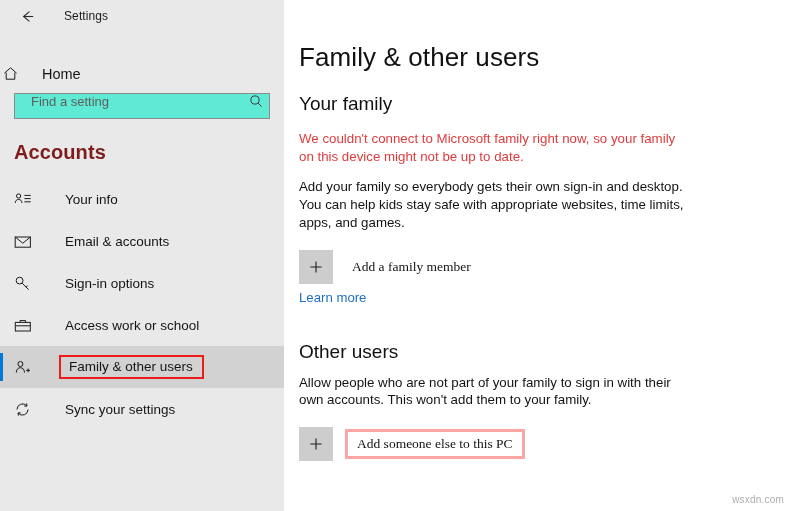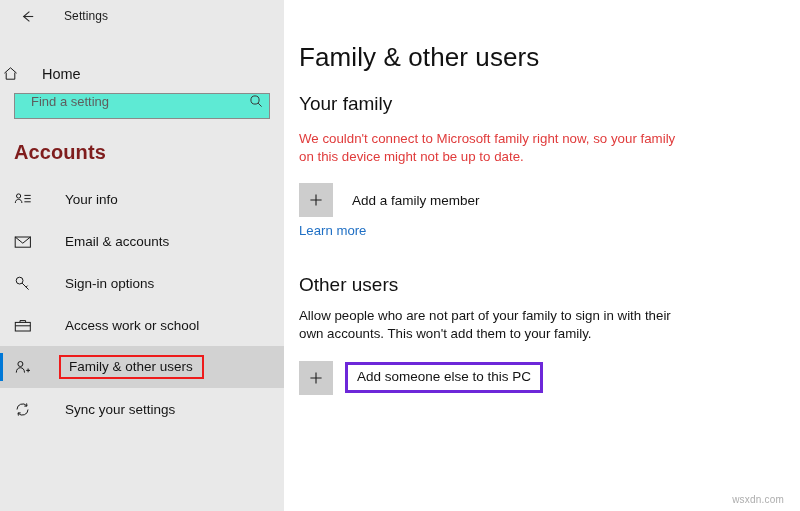--- a/index.html
+++ b/index.html
@@ -179,38 +179,39 @@
     color: #141414;
     font-size: 13.3px;
     line-height: 1.34;
     margin-top: 13px;
     width: 396px;
   }
   .plus-row {
     display: flex;
     align-items: center;
     margin-top: 18px;
+    font-family: Liberation Serif, serif;
   }
   .plus-box {
     width: 34px;
     height: 34px;
     background: #cdcdcd;
     display: flex;
     align-items: center;
     justify-content: center;
     flex: none;
     color: #1e1e1e;
   }
   .plus-label {
     font-size: 13.5px;
     color: #131313;
     margin-left: 19px;
   }
   .plus-label.boxed {
-    border: 3px solid #6d28d9;
+    border: 3px solid #fca5a5;
     padding: 5px 9px 6px 9px;
     margin-left: 12px;
     line-height: 1;
   }
   .link {
     color: #1f6fc4;
     font-size: 13.2px;
     margin-top: 6px;
     display: inline-block;
     cursor: pointer;
@@ -342,20 +343,21 @@
   </div>
 
   <div class="main">
 
     <div class="page-title">Family &amp; other users</div>
 
     <div class="sub-head">Your family</div>
 
     <div class="error-text">We couldn't connect to Microsoft family right now, so your family on this device might not be up to date.</div>
 
+    <div class="body-text">Add your family so everybody gets their own sign-in and desktop. You can help kids stay safe with appropriate websites, time limits, apps, and games.</div>
 
     <div class="plus-row">
       <div class="plus-box">
         <svg width="16" height="16" viewBox="0 0 16 16" fill="none" stroke="currentColor" stroke-width="1.1">
           <path d="M8 2.4 V13.6 M2.4 8 H13.6"></path>
         </svg>
       </div>
       <div class="plus-label">Add a family member</div>
     </div>
 

